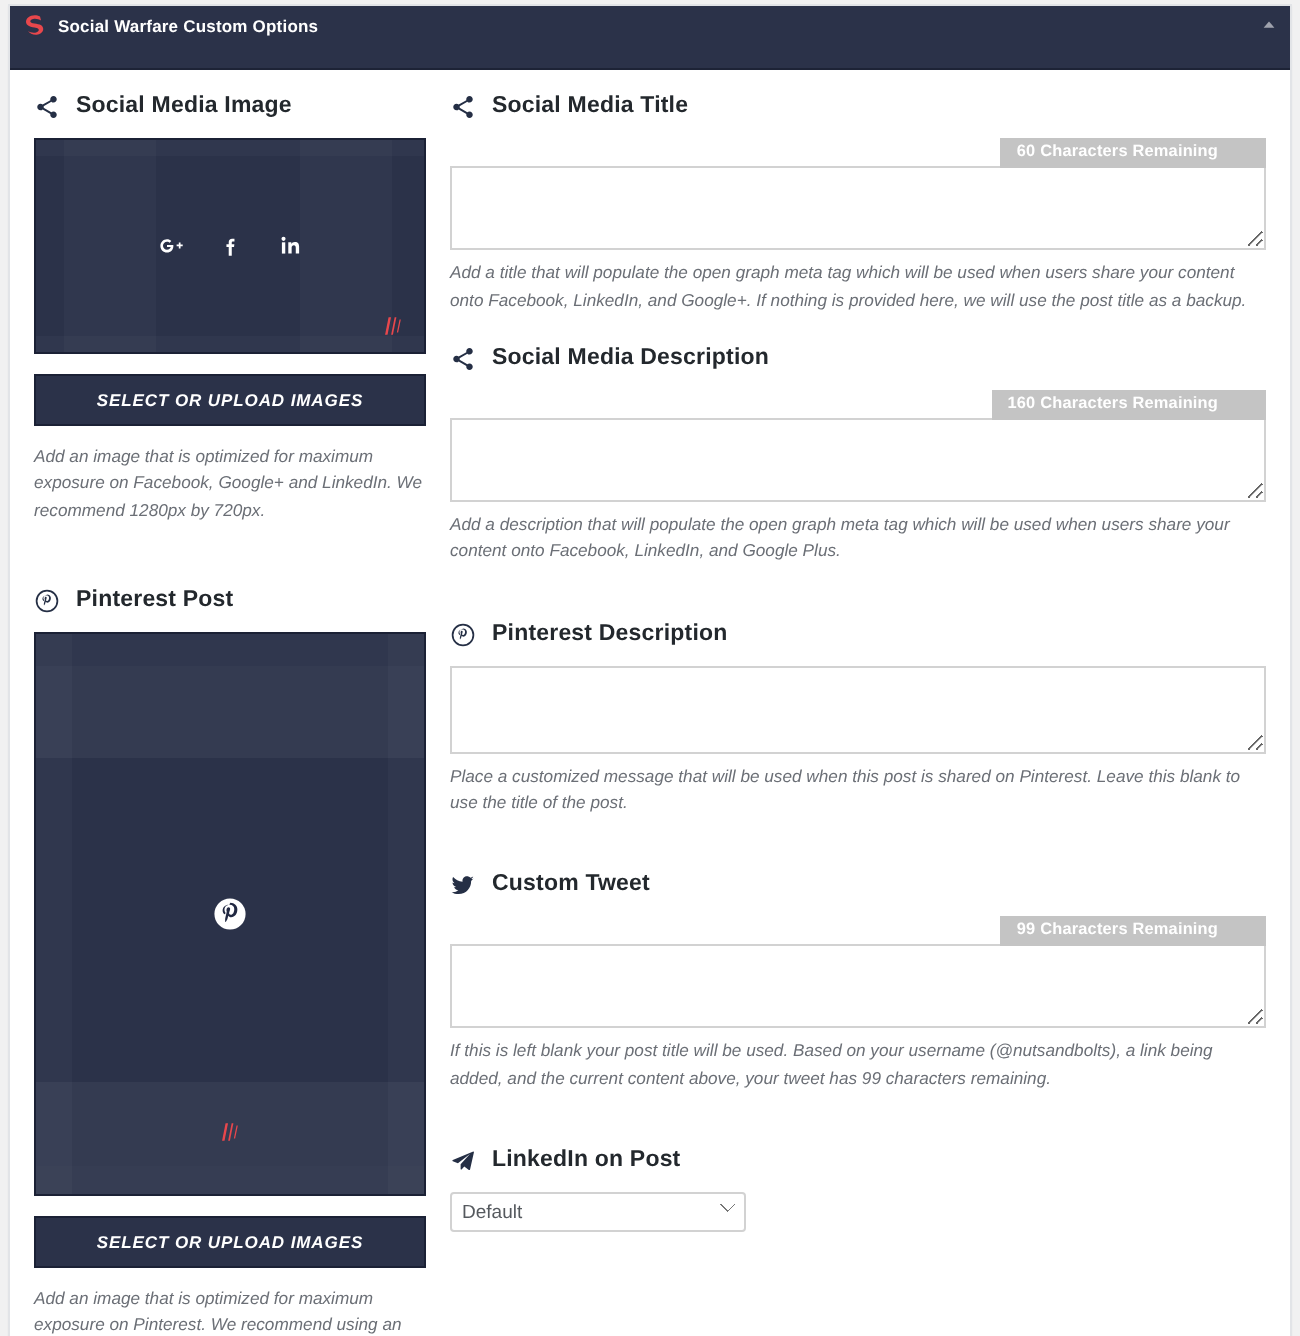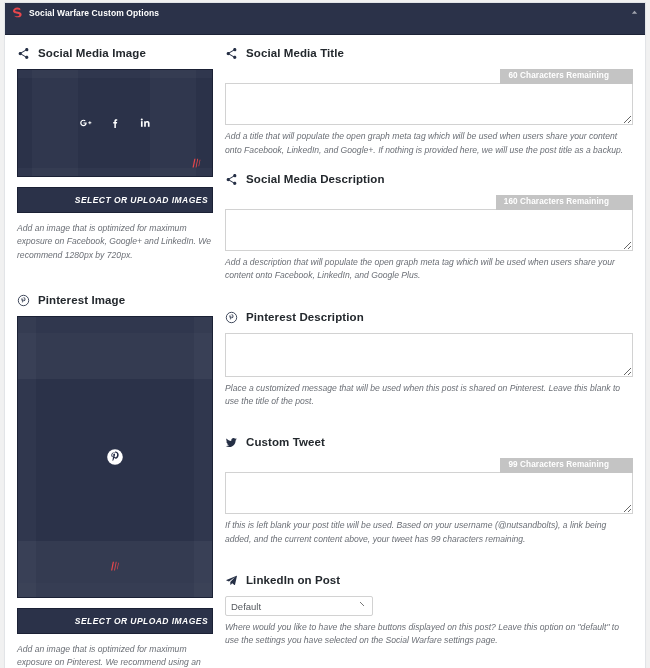--- a/index.html
+++ b/index.html
@@ -136,21 +136,21 @@
     width: 100%;
     margin-top: 10px;
     padding: 7px 4px;
     background: #2b3249;
     border: 1px solid #1b2135;
     color: #ffffff;
     font-size: 8.5px;
     font-weight: bold;
     font-style: italic;
     letter-spacing: .45px;
-    text-align: right;
+    text-align: center;
     cursor: pointer;
     font-family: "Liberation Sans", sans-serif;
   }
 
   
   .help {
     margin: 9px 0 0 0;
     font-size: 8.6px;
     line-height: 1.55;
     font-style: italic;
@@ -280,21 +280,21 @@
       </div>
 
       <div class="block-gap"></div>
 
       <div class="field">
         <div class="sec-head">
           <svg class="ico" viewBox="0 0 24 24">
             <circle cx="12" cy="12" r="9.6" fill="none" stroke="#252f45" stroke-width="1.6"></circle>
             <path d="M11.4 6.9c-2.3 0-3.6 1.4-3.6 3.1 0 .8.4 1.7 1.1 2 .1.1.2 0 .2-.1l.2-.7c0-.1 0-.2-.1-.3-.3-.4-.5-.9-.5-1.4 0-1.4 1.1-2.7 2.8-2.7 1.5 0 2.4.9 2.4 2.2 0 1.7-.7 3.1-1.8 3.1-.6 0-1-.5-.9-1.1.2-.7.5-1.5.5-2 0-.5-.3-.9-.8-.9-.6 0-1.1.6-1.1 1.5 0 .5.2.9.2.9l-.8 3.3c-.2.9-.1 2.1 0 2.2 0 .1.1.1.2 0 .1-.1.8-1 1-1.9l.4-1.4c.2.4.8.8 1.5.8 2 0 3.3-1.8 3.3-4.2 0-1.8-1.5-3.4-3.7-3.4z" fill="#252f45"></path>
           </svg>
-          <span class="txt">Pinterest Image</span>
+          <span class="txt">Pinterest Post</span>
         </div>
 
         <div class="img-frame portrait">
           <div class="band-v" style="left:0; width:18px;"></div>
           <div class="band-v" style="right:0; width:18px;"></div>
           <div class="band-h" style="top:0; height:16px;"></div>
           <div class="band-h" style="top:16px; height:46px; background:rgba(255,255,255,.048);"></div>
           <div class="band-h" style="bottom:0; height:56px; background:rgba(255,255,255,.048);"></div>
           <div class="band-h" style="bottom:0; height:14px; background:rgba(255,255,255,.012);"></div>
 
@@ -382,18 +382,17 @@
       <div class="field">
         <div class="sec-head">
           <svg class="ico" viewBox="0 0 24 24">
             <path d="M21.5 3.2 2.6 11.1c-.5.2-.5.9 0 1.1l4.7 1.8 11.1-8.4-8.6 9.3v4.4c0 .6.7.8 1.1.4l2.3-2.6 4.2 3.1c.4.3 1 .1 1.1-.4l3.6-15.9c.1-.5-.4-.9-.6-.7z" fill="#252f45"></path>
           </svg>
           <span class="txt">LinkedIn on Post</span>
         </div>
         <select class="sel">
           <option>Default</option>
         </select>
-        <p class="help">Where would you like to have the share buttons displayed on this post? Leave this option on "default" to use the settings you have selected on the Social Warfare settings page.</p>
       </div>
 
     </div>
   </div>
 </div>
 
 </body></html>

